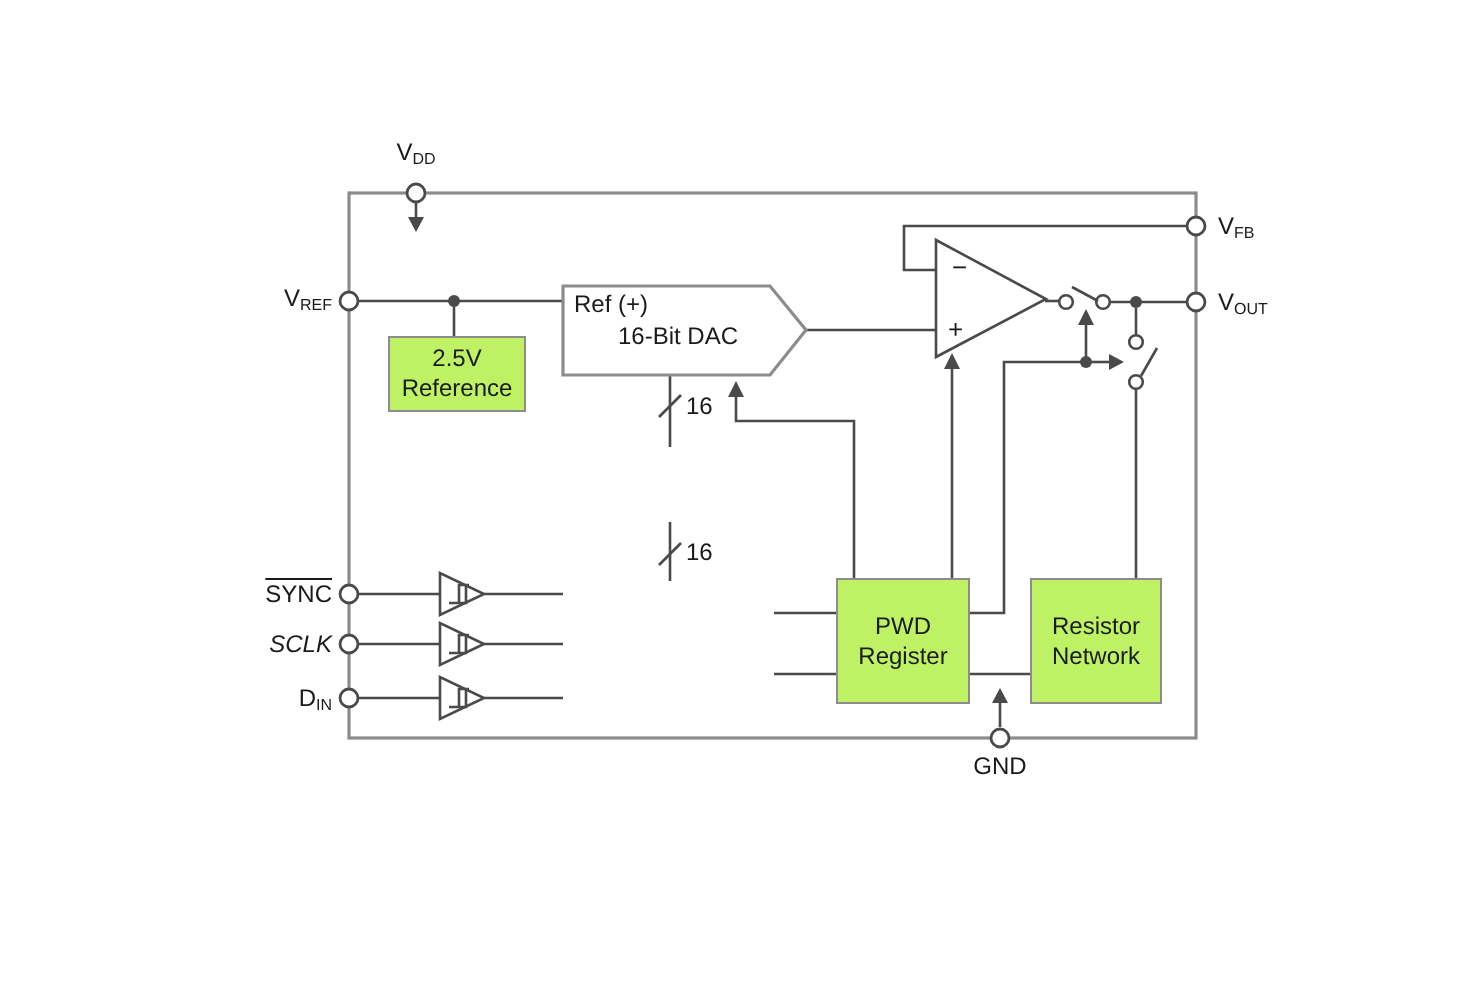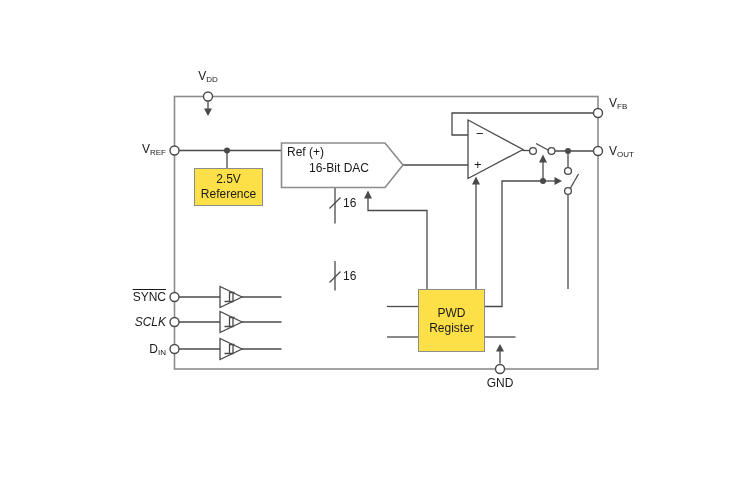--- a/index.html
+++ b/index.html
@@ -18,21 +18,21 @@
   .dot{fill:var(--wire);stroke:none;}
   .contact{fill:#fff;stroke:var(--wire);stroke-width:1.3;}
   .pin{fill:#fff;stroke:var(--wire);stroke-width:1.4;}
   .head{fill:var(--wire);stroke:none;}
   .lbl{position:absolute;font-size:12px;line-height:14px;white-space:nowrap;}
   .lbl .sub{font-size:8px;vertical-align:-2px;letter-spacing:0;}
   .r{text-align:right;}
   .c{text-align:center;}
   .ovl{text-decoration:overline;}
   .box{
-    position:absolute;border:1.6px solid var(--box-border);background:#fde047;
+    position:absolute;border:1.6px solid var(--box-border);background:#bef264;
     display:flex;flex-direction:column;align-items:center;justify-content:center;
     font-size:12px;line-height:15px;text-align:center;box-sizing:border-box;
   }
   .opsign{position:absolute;font-size:13px;line-height:13px;}
 </style>
 </head>
 <body>
 
 <div class="canvas">
 
@@ -147,20 +147,24 @@
     <span>Reference</span>
   </div>
 
 
 
   <div class="box" style="left:418px;top:289px;width:67px;height:63px;">
     <span>PWD</span>
     <span>Register</span>
   </div>
 
+  <div class="box" style="left:515px;top:289px;width:66px;height:63px;">
+    <span>Resistor</span>
+    <span>Network</span>
+  </div>
 
   <div class="lbl" style="left:287px;top:145px;">Ref (+)</div>
   <div class="lbl c" style="left:285px;top:161px;width:108px;">16-Bit DAC</div>
 
   <div class="lbl" style="left:343px;top:196px;">16</div>
   <div class="lbl" style="left:343px;top:269px;">16</div>
 
   <div class="opsign" style="left:476px;top:127px;">−</div>
   <div class="opsign" style="left:474px;top:158px;">+</div>
 
@@ -172,21 +176,21 @@
   </div>
   <div class="lbl r" style="left:124px;top:290px;width:42px;">
     <span class="ovl">SYNC</span><span class="sub"></span>
   </div>
   <div class="lbl r" style="left:124px;top:315px;width:42px;font-style:italic;">
     <span>SCLK</span><span class="sub"></span>
   </div>
   <div class="lbl r" style="left:124px;top:342px;width:42px;">
     <span>D</span><span class="sub">IN</span>
   </div>
-  <div class="lbl" style="left:609px;top:96px;">
+  <div class="lbl" style="left:609px;top:106px;">
     <span>V</span><span class="sub">FB</span>
   </div>
   <div class="lbl" style="left:609px;top:144px;text-align:center;">
     <span>V</span><span class="sub">OUT</span>
   </div>
   <div class="lbl c" style="left:478px;top:376px;width:44px;">
     <span>GND</span><span class="sub"></span>
   </div>
 
 </div>

